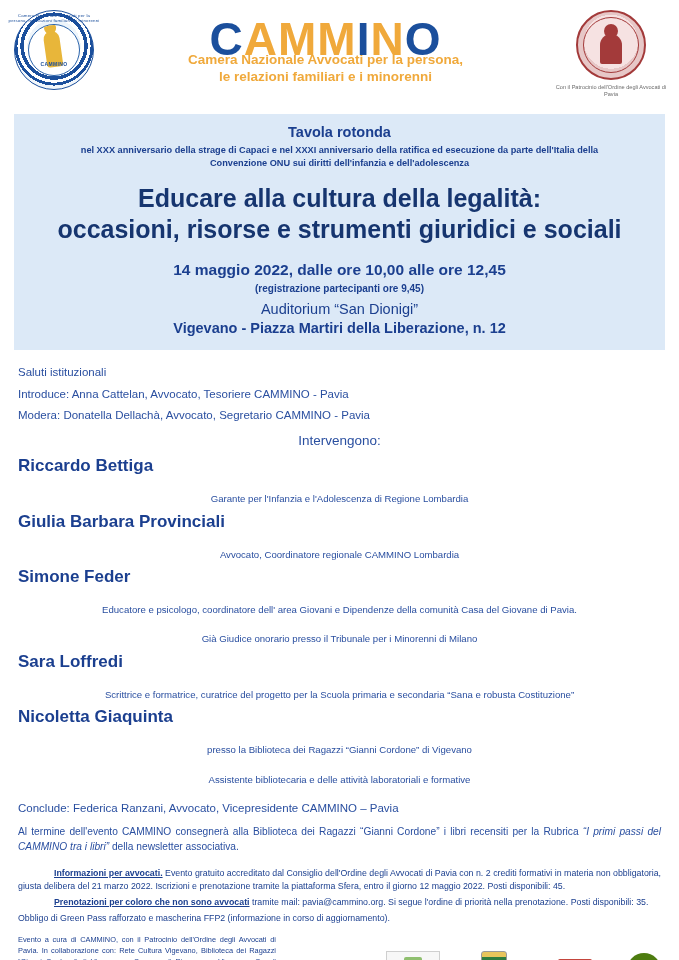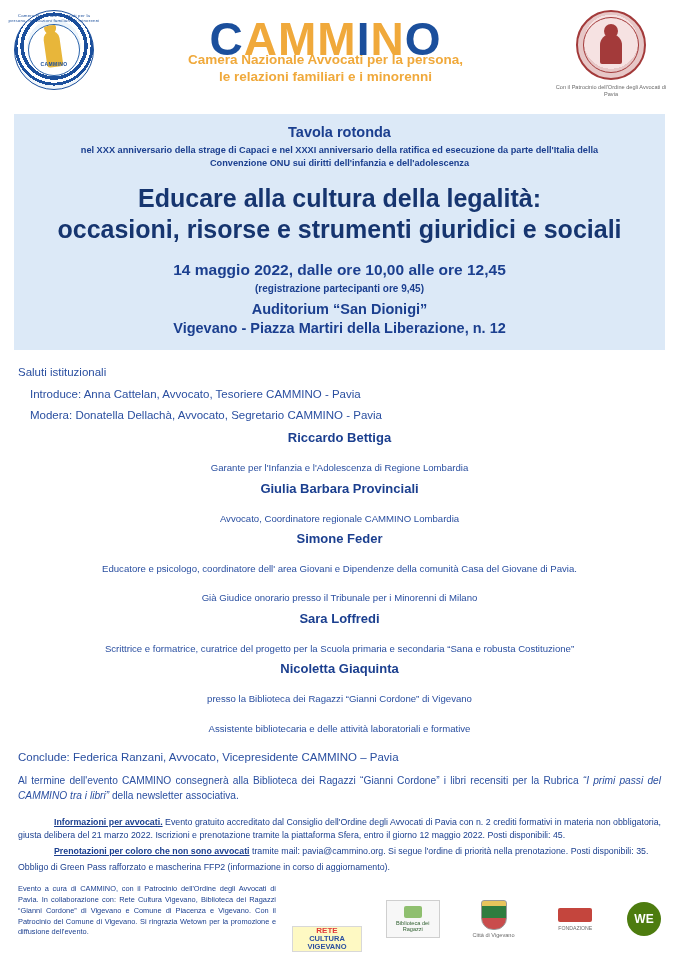--- a/index.html
+++ b/index.html
@@ -94,32 +94,32 @@
     text-align: center;
   }
   .tavola { font-size: 14.5px; font-weight: bold; color: #1b3f8f; margin-bottom: 4px; }
   .anniv { font-size: 9.2px; color: #1b3f8f; line-height: 1.45; font-weight: bold; }
   .big-title {
     margin-top: 12px;
     font-size: 25px; font-weight: bold; color: #16356f; line-height: 1.25;
   }
   .date-line { margin-top: 16px; font-size: 15.5px; font-weight: bold; color: #1b3f8f; }
   .reg-line { margin-top: 4px; font-size: 10px; color: #1b3f8f; font-weight: bold; }
-  .venue { margin-top: 7px; font-size: 14.5px; font-weight: bold; color: #1b3f8f; }
+  .venue { margin-top: 7px; font-size: 14.5px; font-weight: normal; color: #1b3f8f; }
   .venue2 { margin-top: 3px; font-size: 14.5px; font-weight: bold; color: #1b3f8f; }
 
   
   .body-wrap { padding: 12px 18px 0 18px; }
   .saluti { font-size: 11.5px; color: #2a4fa0; margin: 4px 0 10px 0; }
-  .line-left { font-size: 11.5px; color: #2a4fa0; margin: 9px 12px; }
+  .line-left { font-size: 11.5px; color: #2a4fa0; margin: 9px 0; }
   .intervengono {
     text-align: center; font-size: 13.5px; color: #2a4fa0; margin: 12px 0 8px 0;
   }
   .speaker-name {
-    text-align: center; font-size: 13px; font-weight: bold; color: #1b3f8f; margin-top: 6px;
+    font-size: 17px; font-weight: bold; color: #1b3f8f; margin-top: 6px;
   }
   .speaker-role {
     text-align: center; font-size: 9.6px; color: #2a4fa0; line-height: 1.4; margin-top: 16px;
   }
   .conclude { font-size: 11.5px; color: #2a4fa0; margin: 16px 0 10px 0; }
   .rubrica { font-size: 10.2px; color: #2a4fa0; line-height: 1.5; text-align: justify; }
   .rubrica i { font-style: italic; }
 
   .info-block { margin-top: 12px; font-size: 8.8px; color: #1b3f8f; line-height: 1.5; text-align: justify; }
   .info-block u { font-weight: bold; padding-left: 36px; }
@@ -211,20 +211,21 @@
     <div class="reg-line">(registrazione partecipanti ore 9,45)</div>
     <div class="venue">Auditorium “San Dionigi”</div>
     <div class="venue2">Vigevano - Piazza Martiri della Liberazione, n. 12</div>
   </div>
 
   <div class="body-wrap">
     <div class="saluti">Saluti istituzionali</div>
     <div class="line-left">Introduce: Anna Cattelan, Avvocato, Tesoriere CAMMINO - Pavia</div>
     <div class="line-left">Modera: Donatella Dellachà, Avvocato, Segretario CAMMINO - Pavia</div>
 
+    <div class="intervengono">Intervengono:</div>
 
     <div>
       <div class="speaker-name">Riccardo Bettiga</div>
       <div class="speaker-role">Garante per l'Infanzia e l'Adolescenza di Regione Lombardia</div>
     </div>
 
     <div>
       <div class="speaker-name">Giulia Barbara Provinciali</div>
       <div class="speaker-role">Avvocato, Coordinatore regionale CAMMINO Lombardia</div>
     </div>

